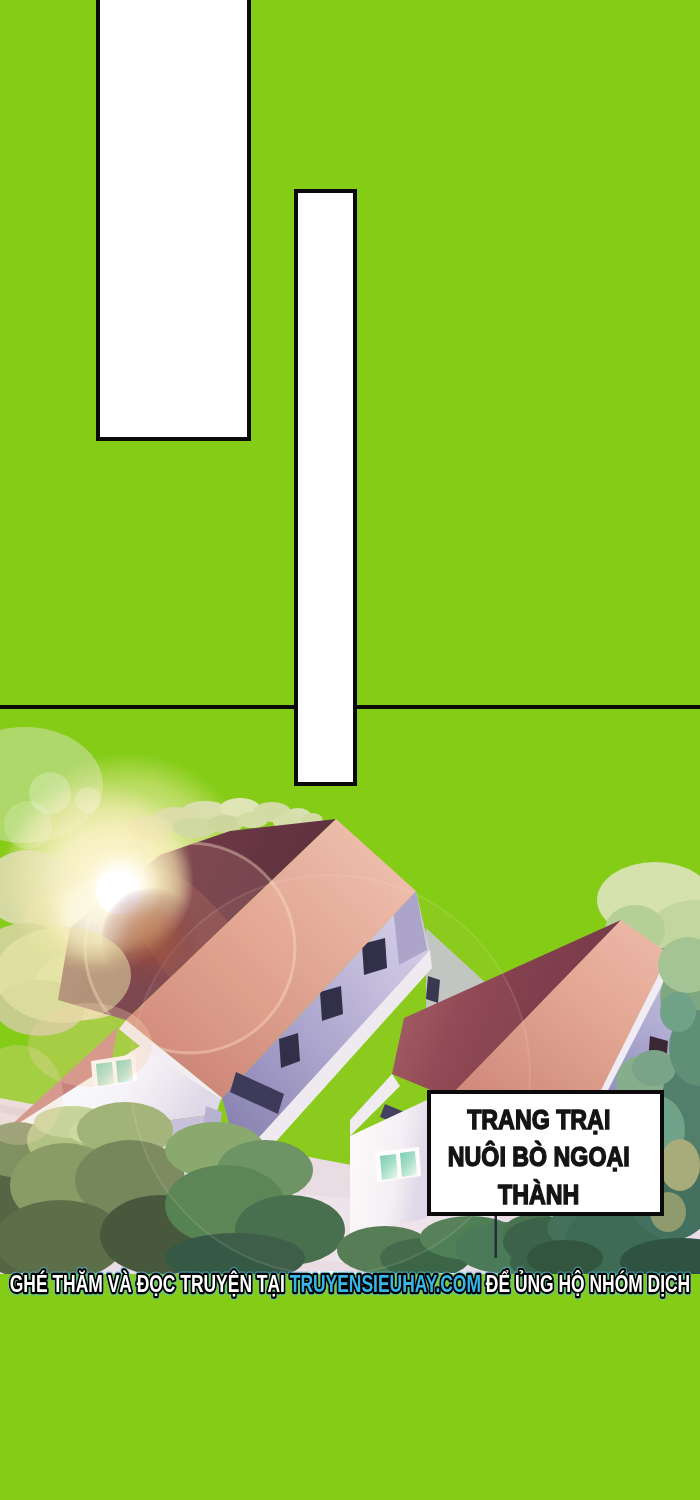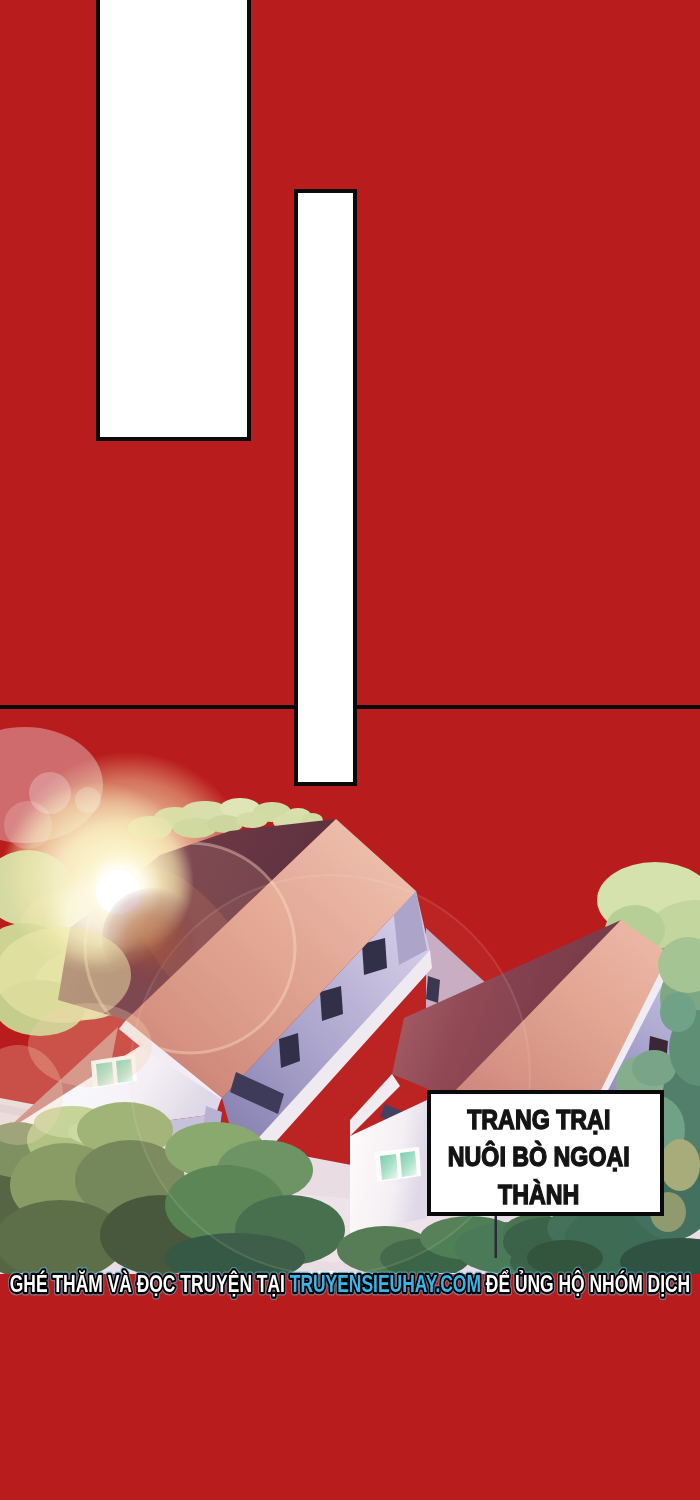--- a/index.html
+++ b/index.html
@@ -1,16 +1,16 @@
 <!DOCTYPE html>
 <html><head>
 <meta charset="utf-8">
 <style>
   html,body{margin:0;padding:0;background:#fff;}
-  #page{position:relative;width:700px;height:1500px;background:#b91c1c;overflow:hidden;
+  #page{position:relative;width:700px;height:1500px;background:#84cc16;overflow:hidden;
         font-family:"Liberation Sans",sans-serif;}
   .abs{position:absolute;}
 </style>
 </head>
 <body>
 <div id="page">
 
   <div class="abs" style="left:0;top:705px;width:700px;height:3.5px;background:#0a0a0a;"></div>
 
   <div class="abs" style="left:96px;top:-8px;width:147px;height:441px;border:4px solid #0a0a0a;background:#fff;"></div>

